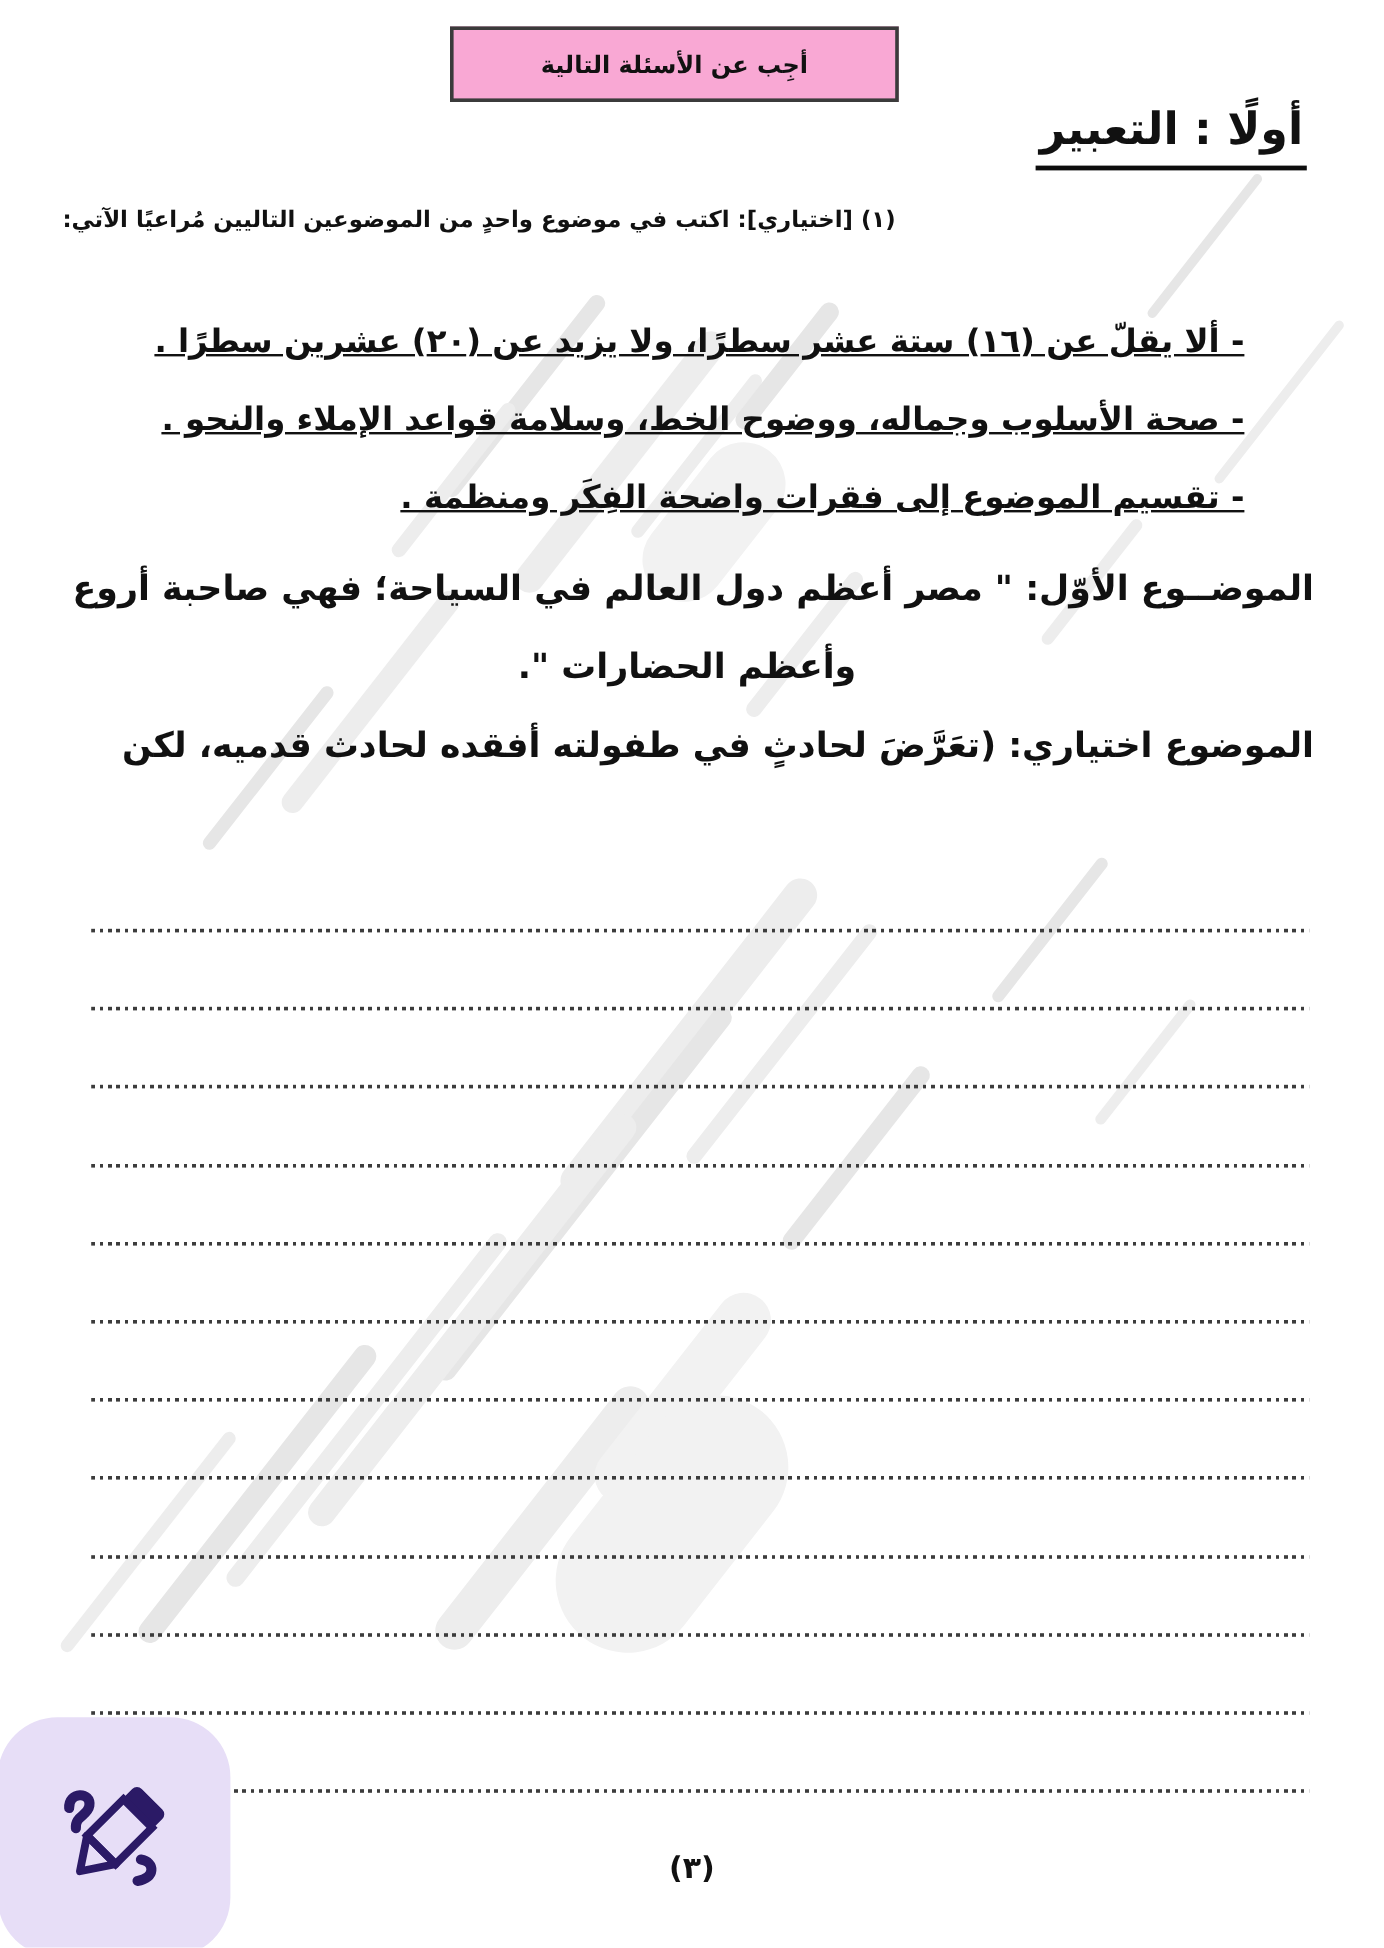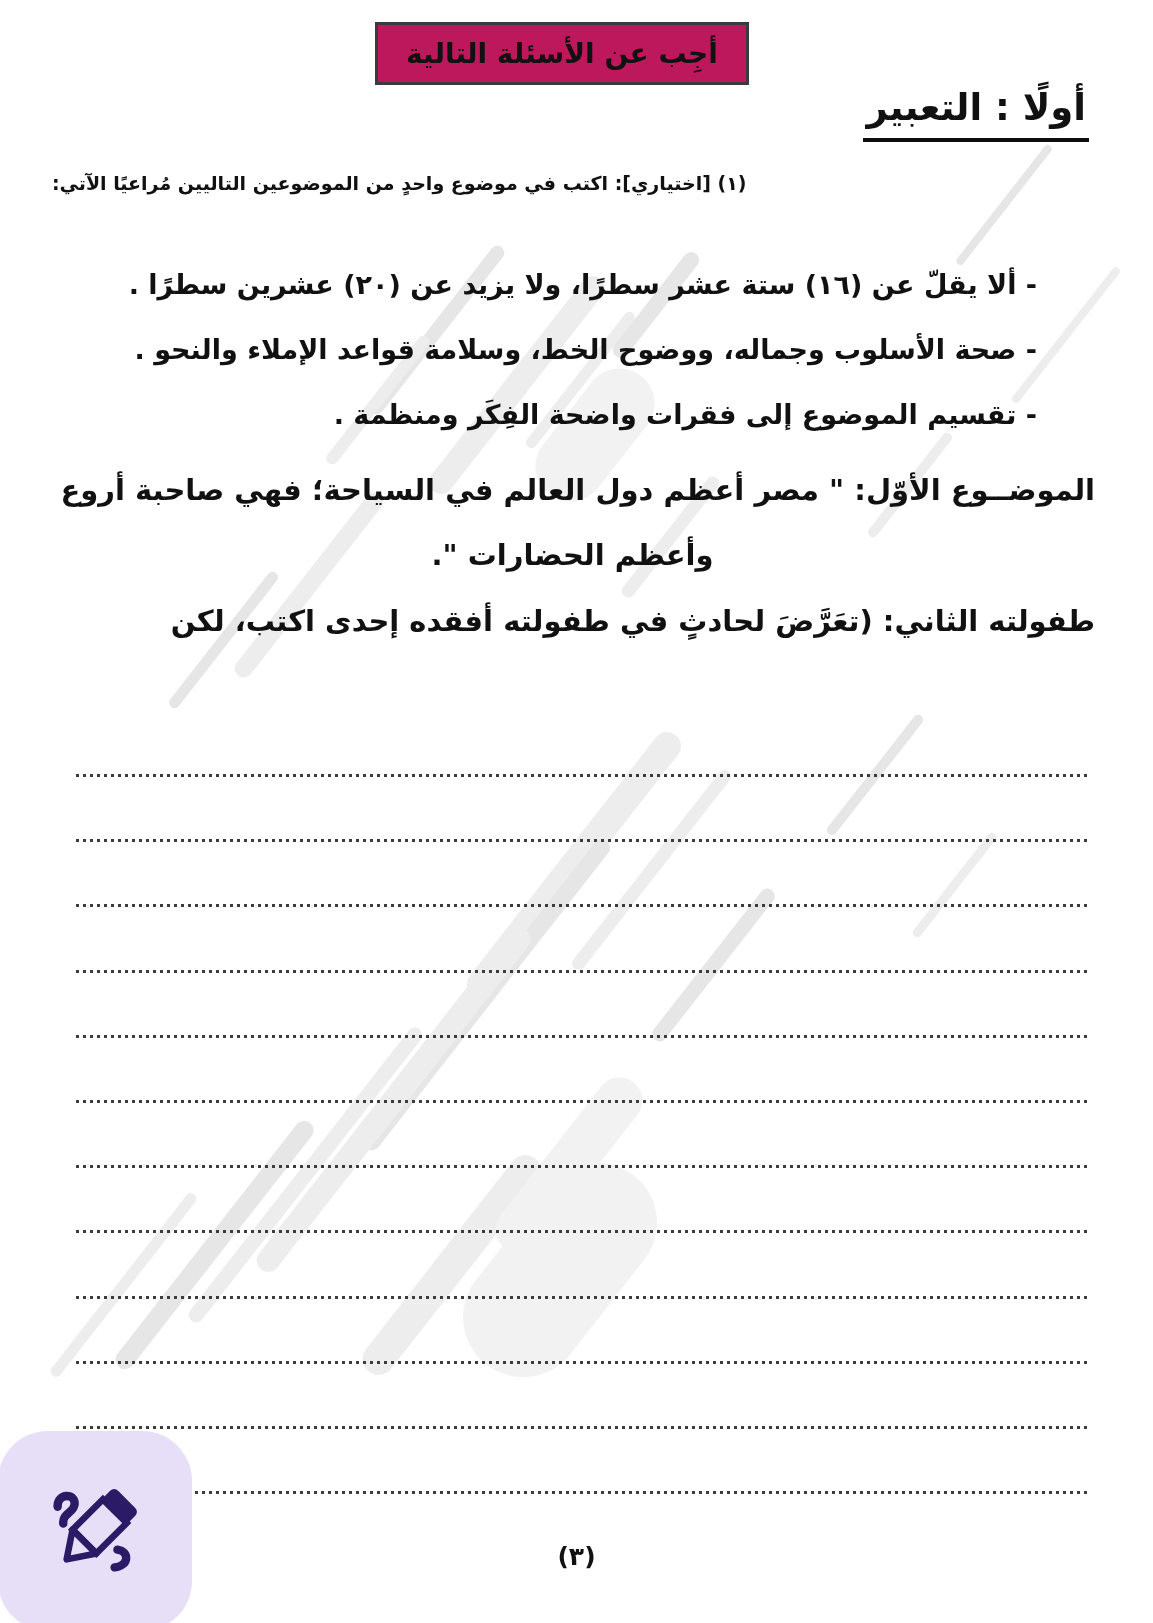--- a/index.html
+++ b/index.html
@@ -8,36 +8,36 @@
     font-family:"DejaVu Sans",sans-serif;color:#111;
   }
   .page{position:absolute;inset:0;}
   
   .watermark-layer{position:absolute;inset:0;z-index:0;overflow:hidden;}
   .wm{position:absolute;border-radius:999px;transform:rotate(38deg);}
   
   .content{position:absolute;inset:0;z-index:1;}
   .header-box{
     position:absolute;left:375px;top:22px;width:368px;height:57px;
-    border:3px solid #3b3b3b;background:#be185d;
+    border:3px solid #3b3b3b;background:#f9a8d4;
     display:flex;align-items:center;justify-content:center;
-    font-size:28px;font-weight:bold;
+    font-size:20px;font-weight:bold;
   }
   .section-title{
     position:absolute;right:64px;top:86px;
     font-size:37px;font-weight:bold;
     border-bottom:4px solid #0d0d0d;padding:0 3px 9px 3px;
   }
   .question-intro{
     position:absolute;right:60px;left:52px;top:168px;
     font-size:19px;font-weight:bold;text-align:left;line-height:1.65;
   }
   .requirements{
     position:absolute;right:116px;left:95px;top:252px;
-    font-size:27px;font-weight:bold;
+    font-size:27px;font-weight:bold;text-decoration:underline;
   }
   .req{line-height:65px;height:65px;white-space:nowrap;}
   .topics{position:absolute;right:58px;left:50px;top:458px;font-size:29px;font-weight:bold;}
   .t-line{height:65.4px;line-height:65.4px;white-space:nowrap;}
   .t-line.right{text-align:right;}
   .t-line.center{text-align:center;}
   .t-label{font-weight:bold;text-align:center;}
   .ans-line{
     position:absolute;left:76px;right:62px;height:3px;
     background-image:repeating-linear-gradient(90deg,#3c3c3c 0 3px,transparent 3px 7px);
@@ -102,22 +102,22 @@
       <div class="req">- تقسيم الموضوع إلى فقرات واضحة الفِكَر ومنظمة .</div>
     </div>
 
     <div class="topics">
       <div class="t-line right">
         <span class="t-label">الموضــوع الأوّل:</span>
         <span>" مصر أعظم دول العالم في السياحة؛ فهي صاحبة أروع</span>
       </div>
       <div class="t-line center">وأعظم الحضارات ".</div>
       <div class="t-line right">
-        <span class="t-label">طفولته الثاني:</span>
-        <span>(تعَرَّضَ لحادثٍ في طفولته أفقده إحدى اكتب، لكن</span>
+        <span class="t-label">الموضوع اختياري:</span>
+        <span>(تعَرَّضَ لحادثٍ في طفولته أفقده لحادث قدميه، لكن</span>
       </div>
     </div>
 
     <div id="answer-lines">
         <div class="ans-line" style="top: 774px;"></div>
         <div class="ans-line" style="top: 839.2px;"></div>
         <div class="ans-line" style="top: 904.4px;"></div>
         <div class="ans-line" style="top: 969.6px;"></div>
         <div class="ans-line" style="top: 1034.8px;"></div>
         <div class="ans-line" style="top: 1100px;"></div>

